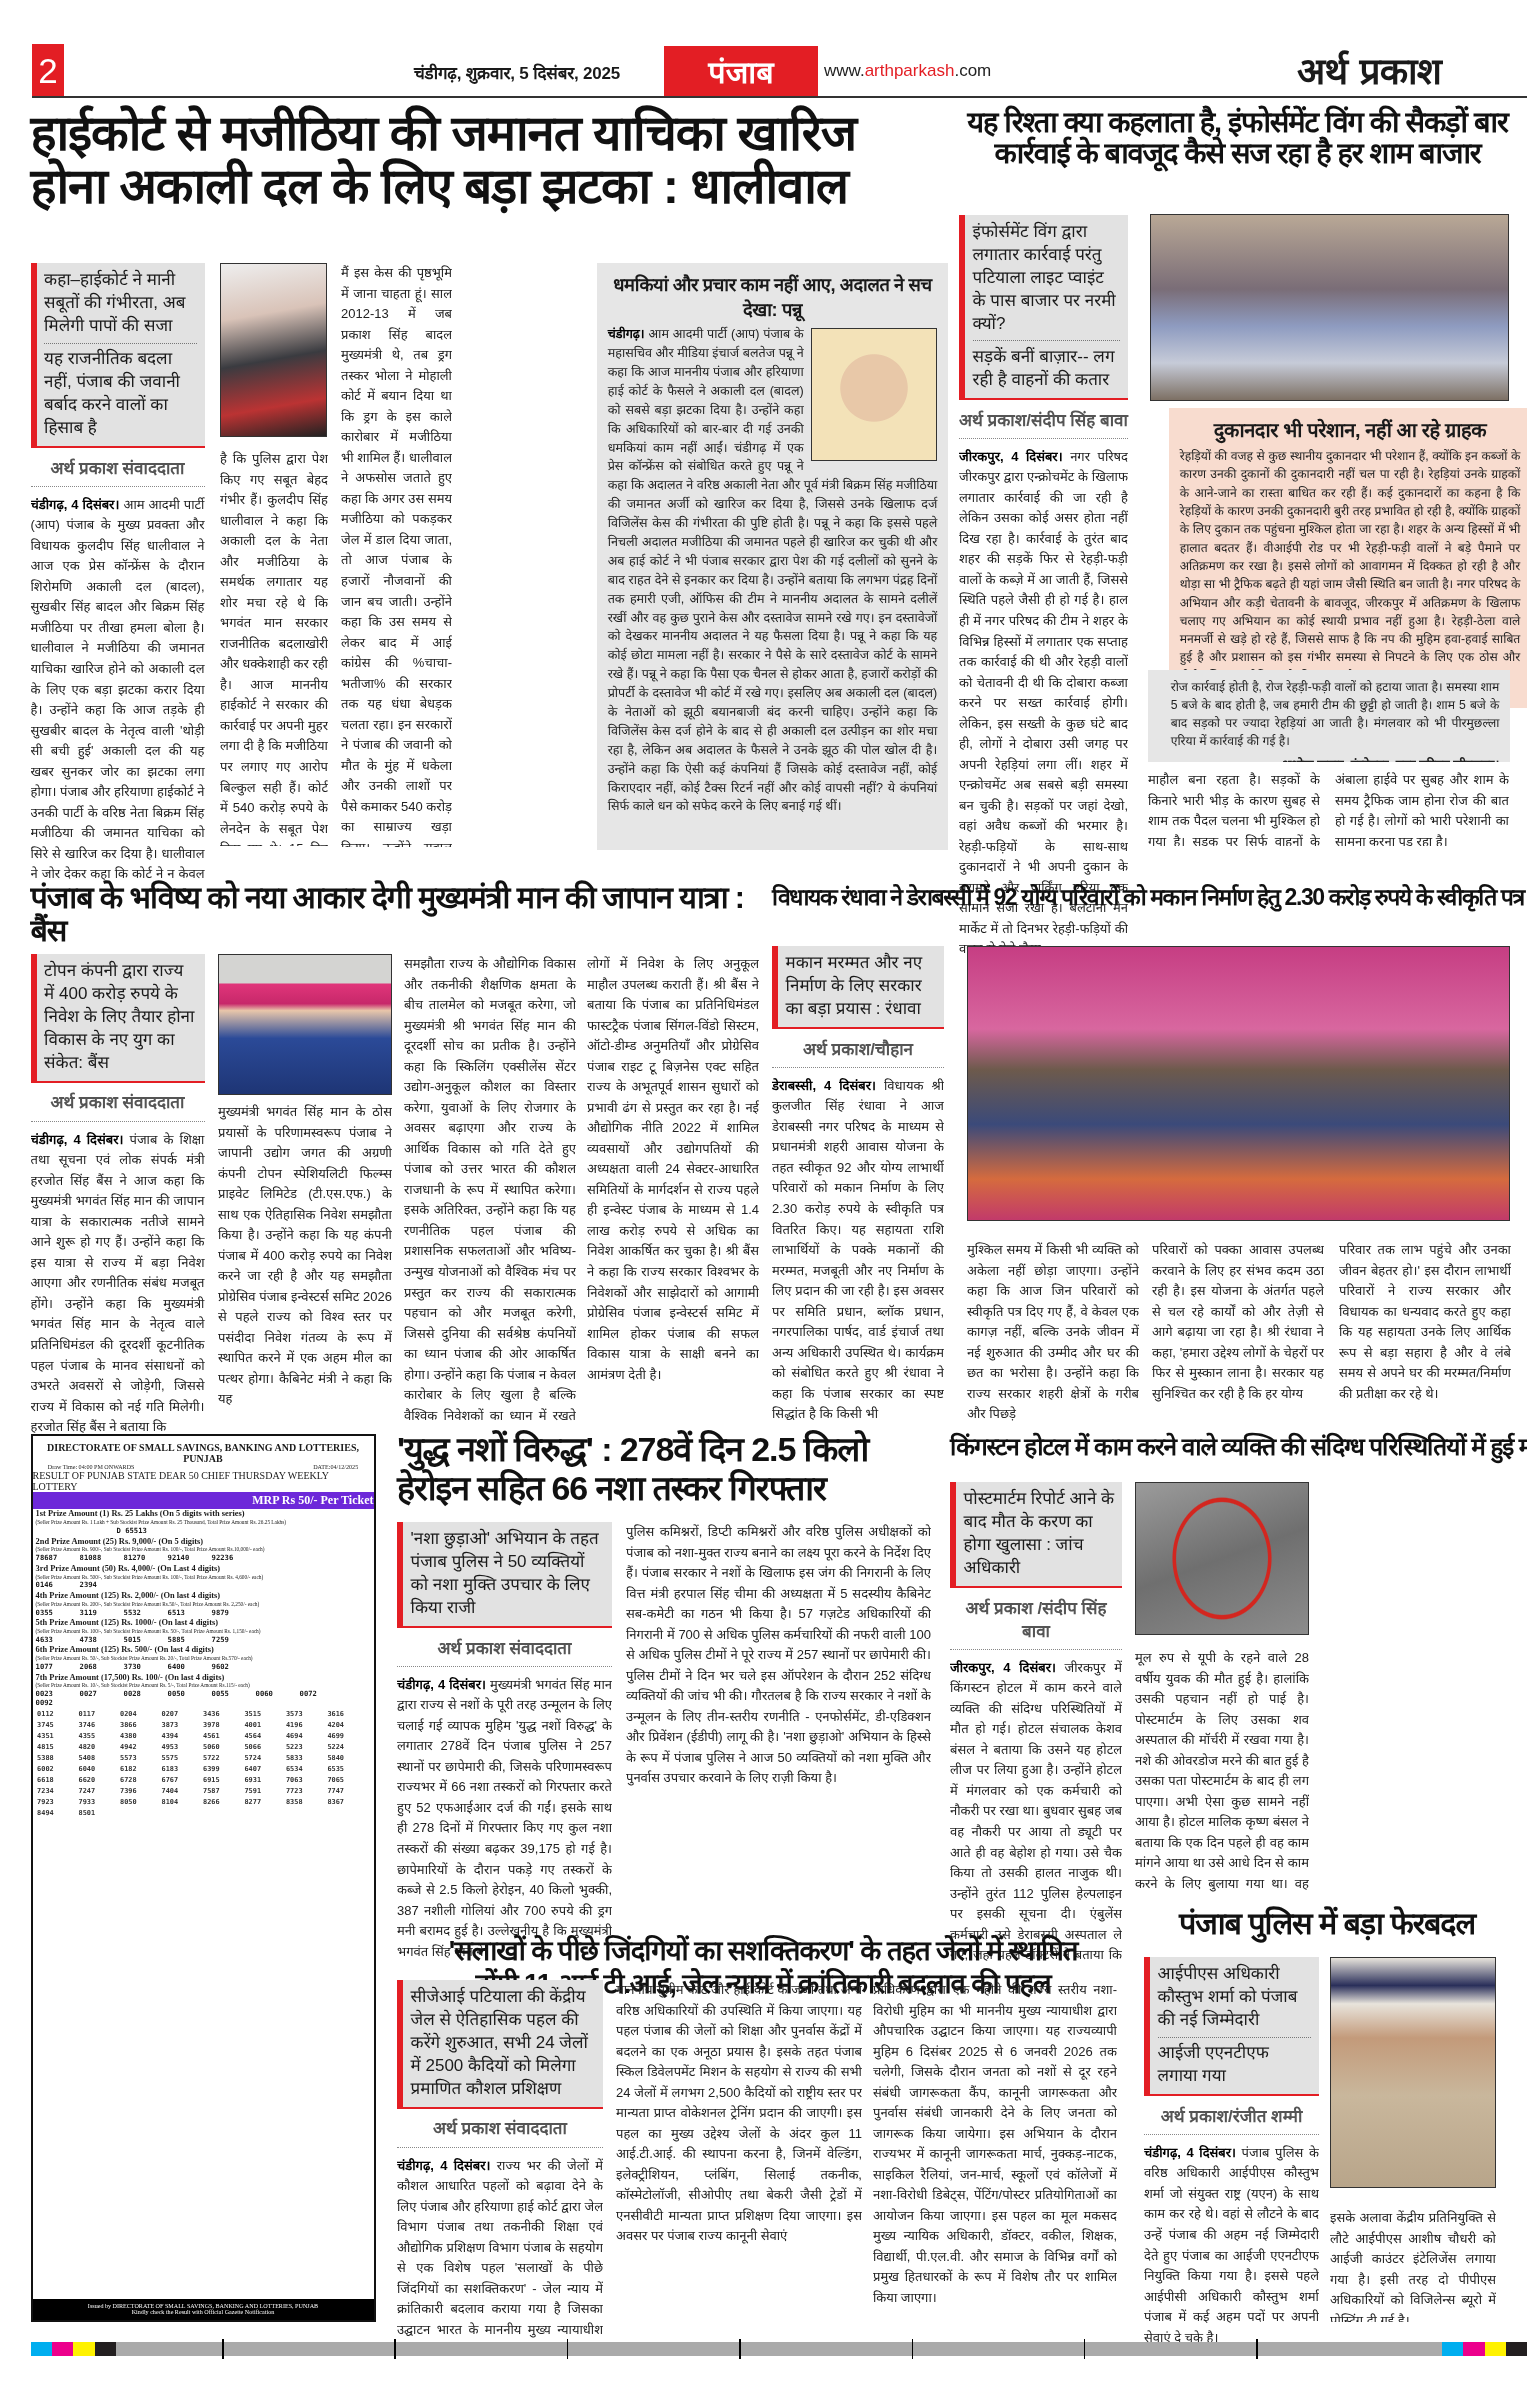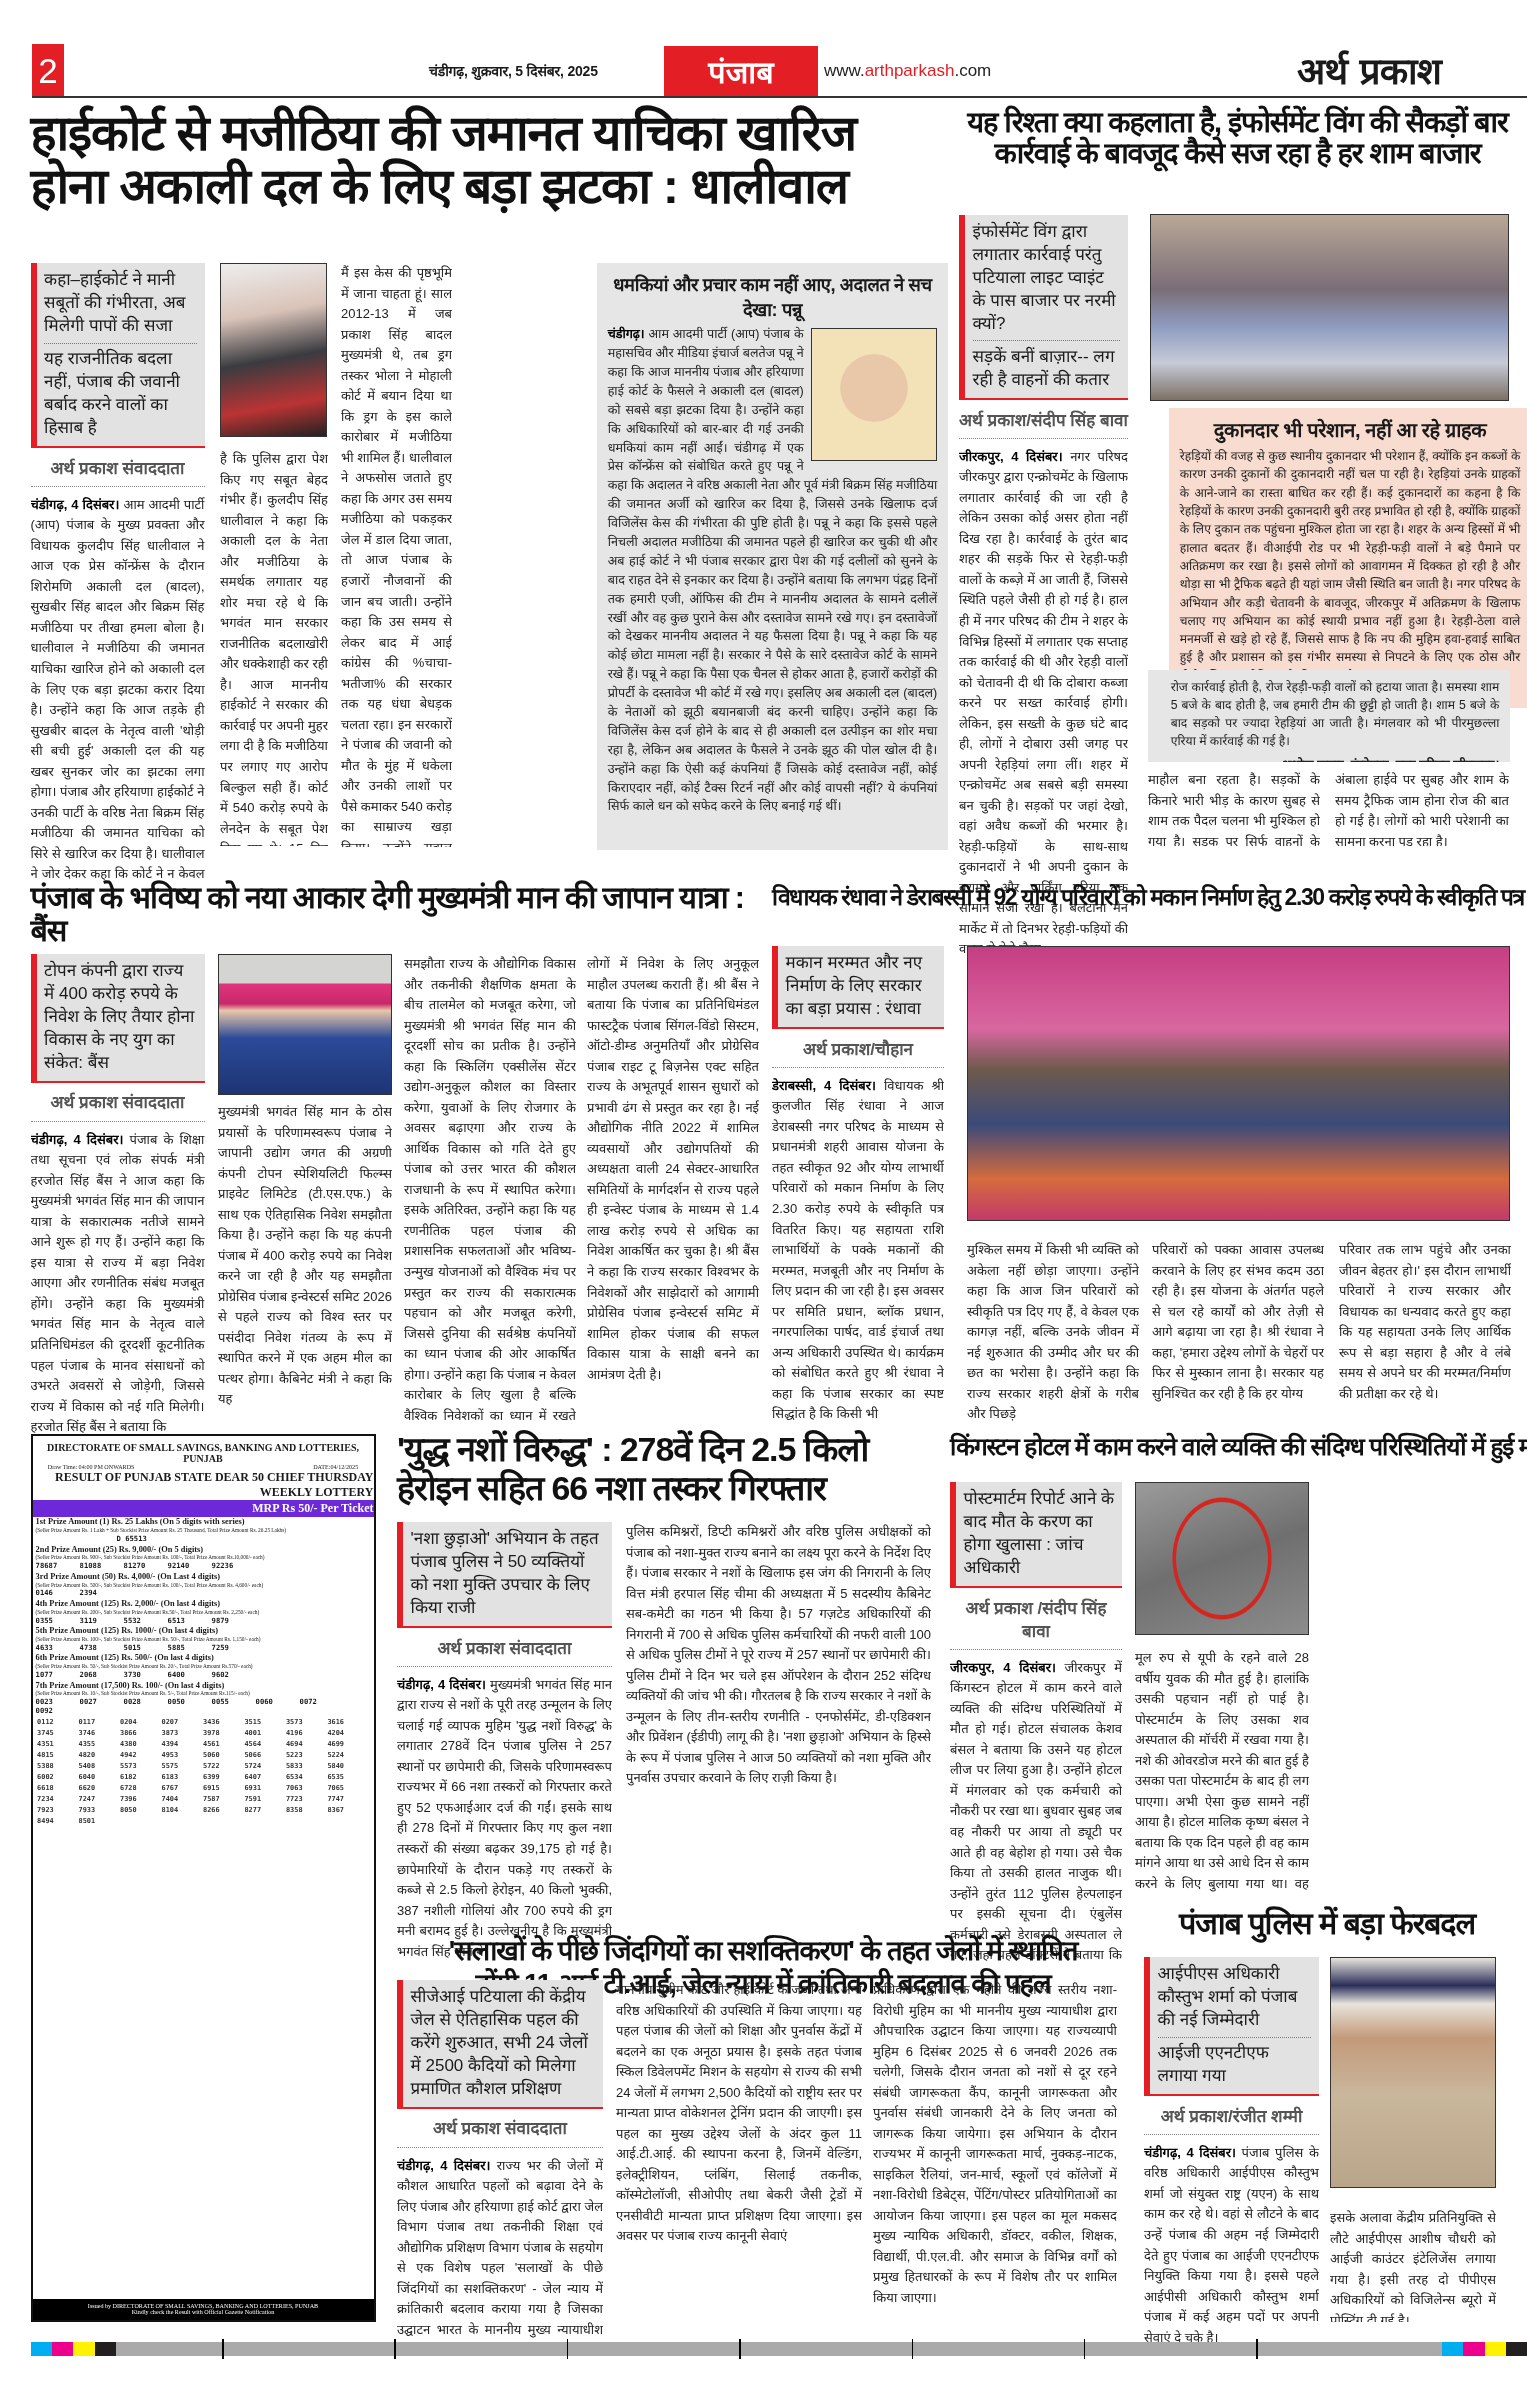--- a/index.html
+++ b/index.html
@@ -1,21 +1,21 @@
 <!DOCTYPE html>
 <html style="font-size:12.2px"><head>
 <meta charset="utf-8">
 <style>
   * { box-sizing: border-box; margin: 0; padding: 0; }
   html, body { width: 1527px; height: 2401px; background: #fff; overflow: hidden; }
   body { font-family: "Liberation Sans", "DejaVu Sans", sans-serif; color: #1a1a1a; position: relative; }
   .abs { position: absolute; }
   .page-num { left: 32px; top: 44px; width: 32px; height: 53px; background: #e31e24; color: #fff; font-size: 35px; text-align: center; line-height: 53px; font-weight: 300; }
   .mast-rule { left: 32px; top: 96px; width: 1497px; height: 2.3px; background: #333; }
-  .dateline { left: 429px; top: 61px; font-size: 14px; font-weight: bold; letter-spacing: -0.2px; }
+  .dateline { left: 414px; top: 61px; font-size: 17px; font-weight: bold; letter-spacing: -0.2px; }
   .section-tab { left: 664px; top: 46px; width: 154px; height: 52px; background: #e31e24; color: #fff; font-size: 30.5px; font-weight: bold; text-align: center; line-height: 52px; }
   .site-url { left: 824px; top: 61px; font-size: 17px; color: #222; }
   .site-url .hl { color: #e31e24; }
   .brand { left: 1297px; top: 44px; font-size: 37px; font-weight: bold; font-family: "DejaVu Sans", sans-serif; letter-spacing: -0.8px; }
   
   .hl1 { font-weight: bold; color: #111; letter-spacing: -1.1px; line-height: 1.08; }
   .h-lead { left: 30.5px; top: 107px; width: 915px; font-size: 49px; }
   .h-right { left: 963px; top: 107px; width: 549px; font-size: 29px; text-align: center; }
   .deck { background: #e2e2e2; border-left: 6.1px solid #e31e24; border-bottom: 2.3px solid #e31e24; padding: 6.1px 7.6px; font-size: 17px; line-height: 1.35; }
   .deck .sep { border-top: 1.5px dotted #777; margin: 4.6px 0; }
@@ -23,21 +23,21 @@
   .col { font-size: 13px; line-height: 1.58; text-align: justify; color: #222; }
   .col b { color: #000; }
   .photo { border: 1.5px solid #333; background: linear-gradient(160deg,#c7b9a8,#8a7d70 50%,#3d3a38); }
   .boxed { background: #e6e6e6; padding: 7.6px 10.7px; }
   .pink-box { background: #f8dccf; padding: 7.6px 10.7px; }
   .sub-head { font-weight: bold; font-size: 20px; text-align: center; letter-spacing: -0.4px; margin-bottom: 4.6px; }
   .quote-sig { font-weight: bold; text-align: right; margin-top: 4.6px; }
   .lottery { left: 30.5px; top: 1434px; width: 345px; height: 888px; border: 2.3px solid #111; font-family: "Liberation Serif", "DejaVu Serif", serif; font-size: 7.6px; overflow: hidden; }
   .lot-title { font-weight: bold; font-size: 10px; text-align: center; padding-top: 6.1px; }
   .lot-sub { font-size: 6.1px; padding: 0 15.3px; display: flex; justify-content: space-between; }
-  .lot-result { font-weight: bold; font-size: 12px; text-align: right; }
+  .lot-result { font-weight: normal; font-size: 10px; text-align: left; }
   .lot-mrp { background: #6d28d9; color: #fff; font-weight: bold; text-align: right; font-size: 12px; padding: 0.8px 0; }
   .lot-prize { font-weight: bold; font-size: 8.4px; padding: 0.8px 3.1px; }
   .lot-note { font-size: 5.3px; padding: 0 3.1px; }
   .lot-nums { display: flex; flex-wrap: wrap; font-family: "DejaVu Sans Mono", monospace; font-weight: bold; font-size: 7.2px; padding: 0.8px 3.1px; }
   .lot-nums span { width: 44px; }
   .lot-grid { display: grid; grid-template-columns: repeat(8, 1fr); font-family: "DejaVu Sans Mono", monospace; font-weight: bold; font-size: 6.9px; padding: 1.5px 4.6px; row-gap: 3.1px; color: #333; }
   .lot-foot { position: absolute; bottom: 0; left: 0; width: 100%; background: #000; color: #fff; font-size: 6.1px; text-align: center; padding: 4.6px 0; }
   .reg-bar { left: 30.5px; top: 2342px; width: 1497px; height: 13.7px; background: #aaa; display: flex; }
   .reg-bar .sw { width: 21.4px; height: 13.7px; }
   .reg-mark { position: absolute; top: -3.1px; width: 1.5px; height: 20px; background: #000; }

